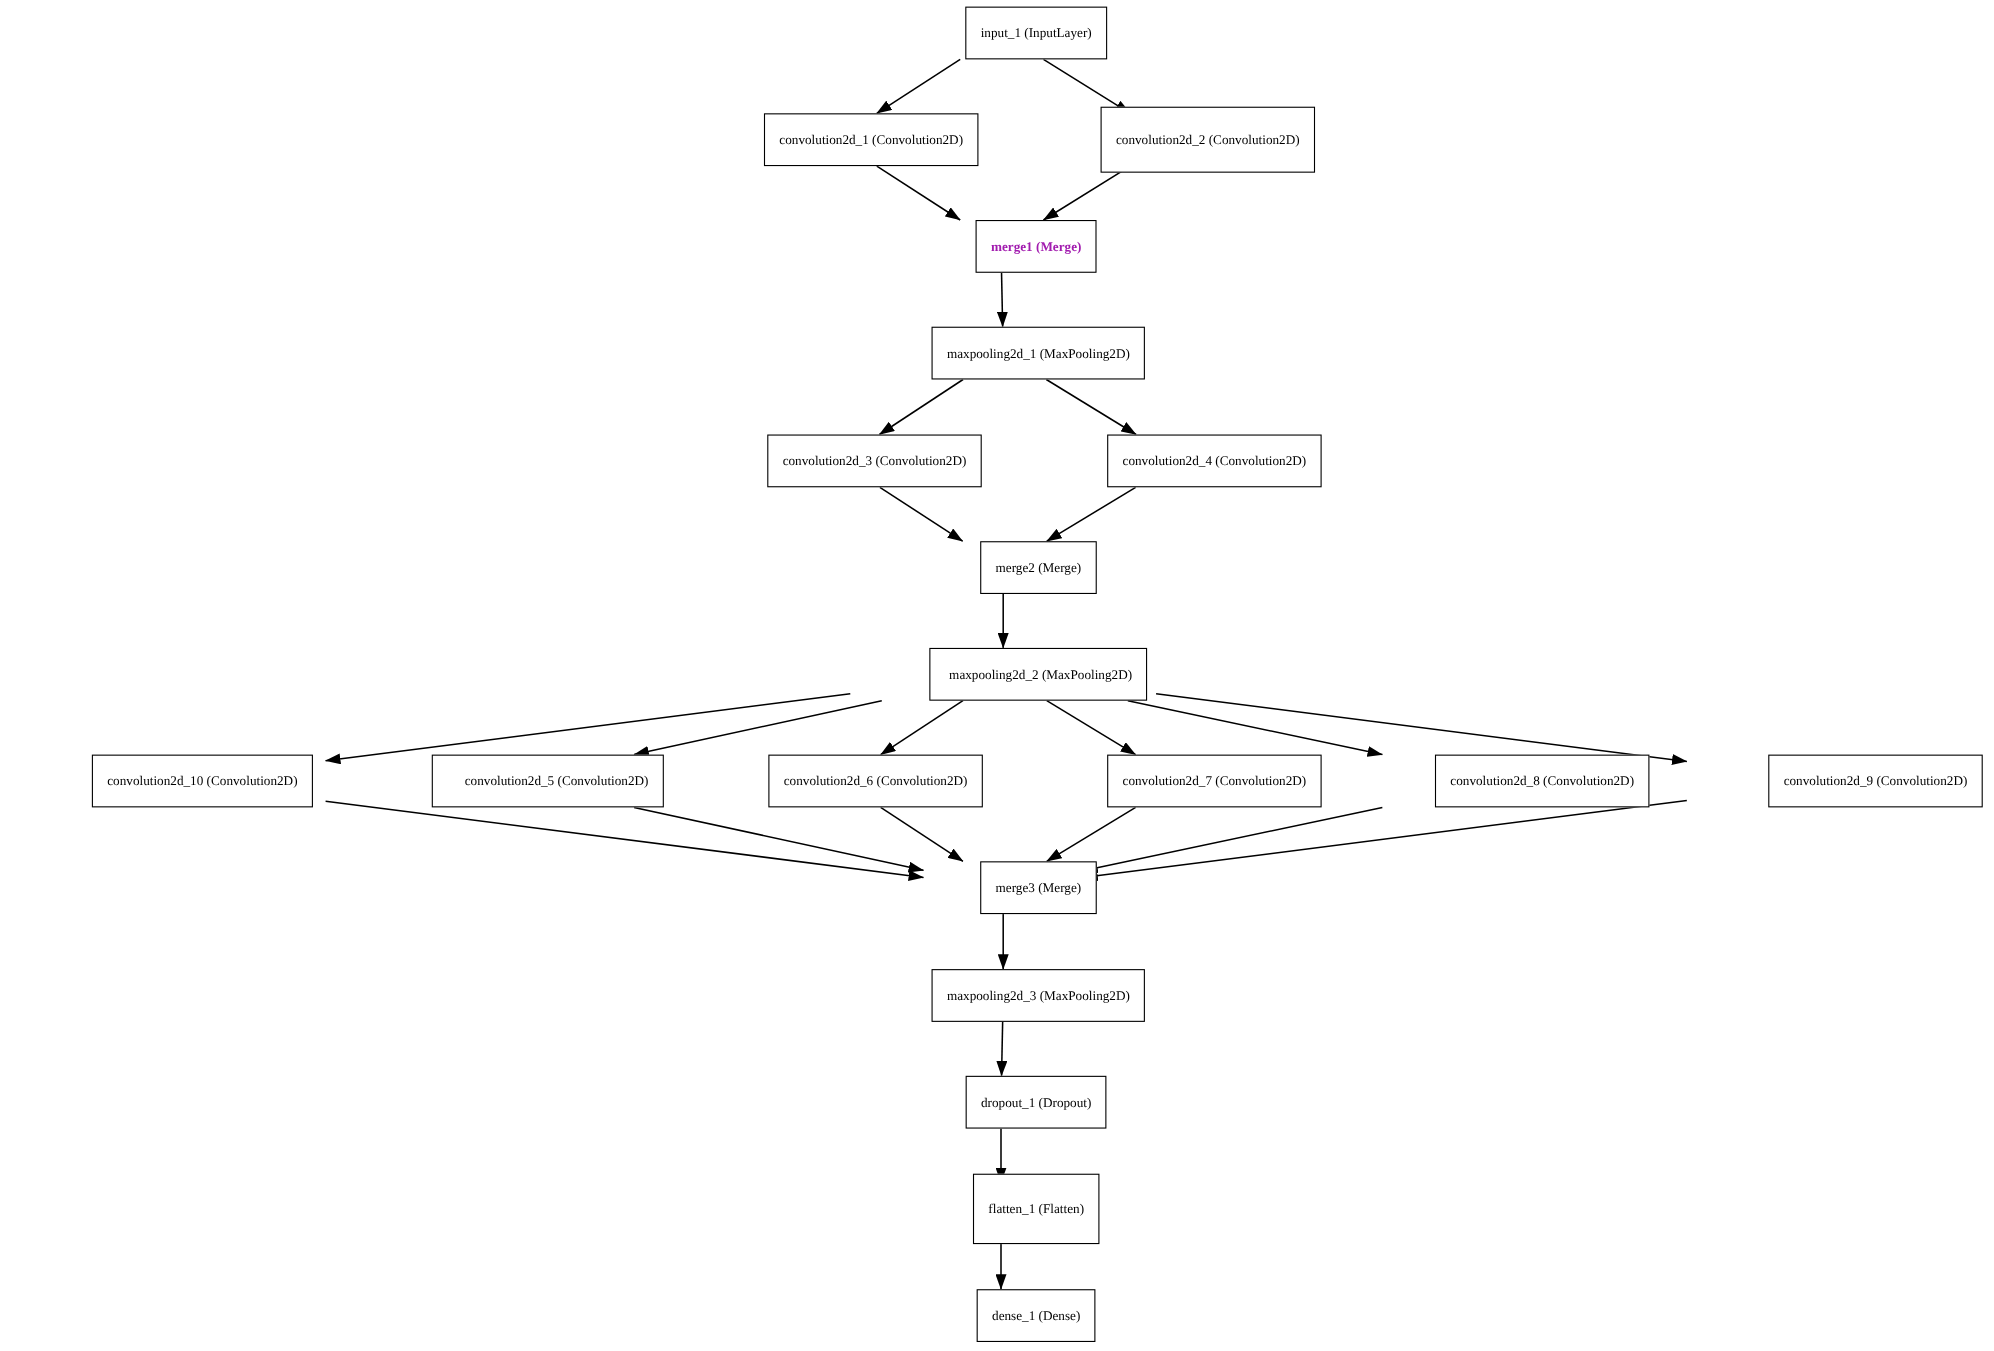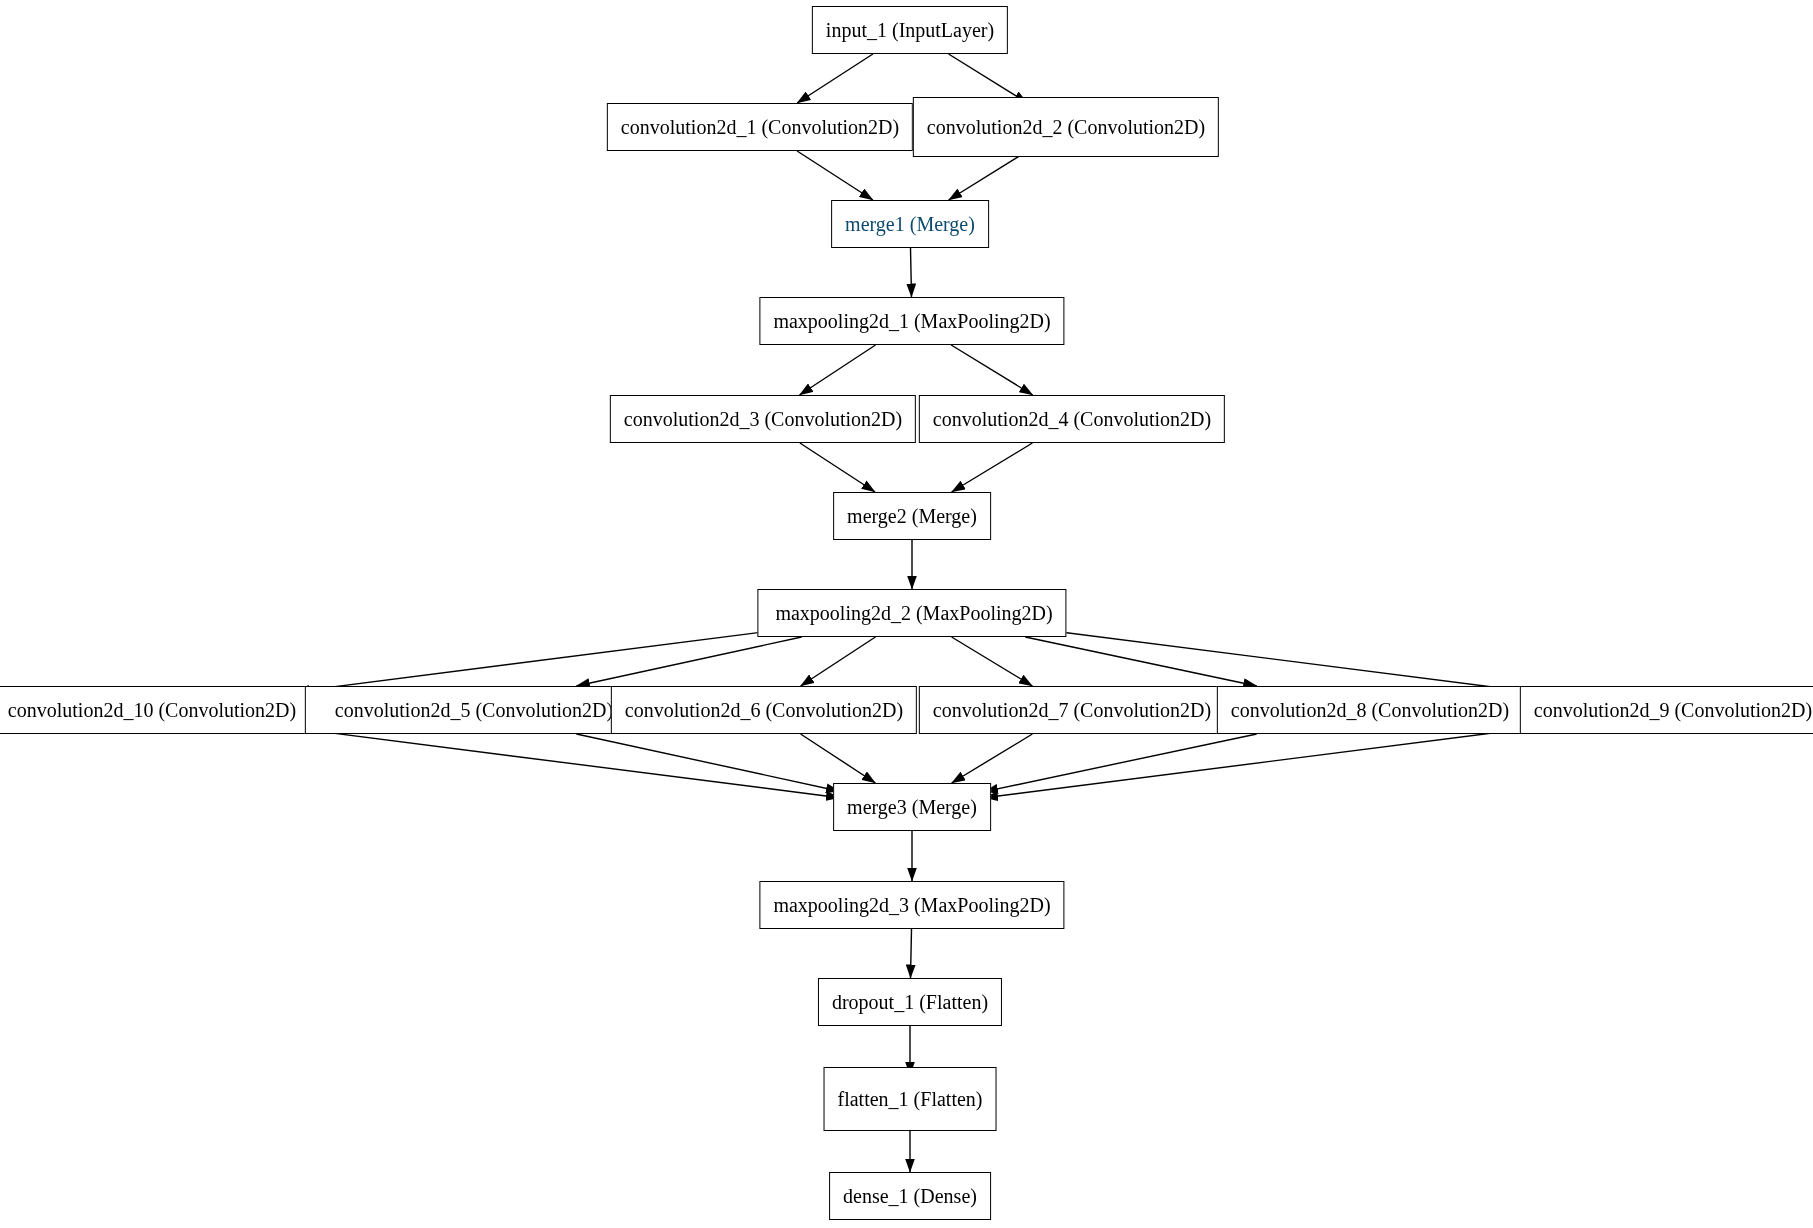--- a/index.html
+++ b/index.html
@@ -21,22 +21,23 @@
     transform: translate(-50%, -50%);
     display: flex;
     align-items: center;
     justify-content: center;
     height: 48px;
     box-sizing: border-box;
     padding: 0 13px;
     border: 1.5px solid #000000;
     background: #ffffff;
     white-space: nowrap;
-    font-size: 20px;
+    font-size: 12px;
     color: #000000;
+    margin-left: 32px;
   }
   .node span { display: inline-block; }
 </style>
 </head>
 <body>
 
 <div class="canvas">
   <svg id="edge-layer" xmlns="http://www.w3.org/2000/svg" viewBox="0 0 1813 1228">
     <defs>
       <marker id="arrow" markerUnits="userSpaceOnUse" markerWidth="14" markerHeight="10" refX="13.5" refY="5" orient="auto">
@@ -75,21 +76,21 @@
   <div id="node-layer">
       <div class="node" style="left: 910px; top: 30px; height: 48px; border-color: rgb(0, 0, 0); background: rgb(255, 255, 255); color: rgb(0, 0, 0);">
         <span>input_1 (InputLayer)</span>
       </div>
       <div class="node" style="left: 760px; top: 127px; height: 48px; border-color: rgb(0, 0, 0); background: rgb(255, 255, 255); color: rgb(0, 0, 0);">
         <span>convolution2d_1 (Convolution2D)</span>
       </div>
       <div class="node" style="left: 1066px; top: 127px; height: 60px; border-color: rgb(0, 0, 0); background: rgb(255, 255, 255); color: rgb(0, 0, 0);">
         <span>convolution2d_2 (Convolution2D)</span>
       </div>
-      <div class="node" style="left: 910px; top: 224px; height: 48px; border-color: rgb(0, 0, 0); background: rgb(255, 255, 255); color: #0c4a6e;">
+      <div class="node" style="left: 910px; top: 224px; height: 48px; border-color: rgb(0, 0, 0); background: rgb(255, 255, 255); color: #a21caf; font-weight: bold;">
         <span>merge1 (Merge)</span>
       </div>
       <div class="node" style="left: 912px; top: 321px; height: 48px; border-color: rgb(0, 0, 0); background: rgb(255, 255, 255); color: rgb(0, 0, 0);">
         <span>maxpooling2d_1 (MaxPooling2D)</span>
       </div>
       <div class="node" style="left: 763px; top: 419px; height: 48px; border-color: rgb(0, 0, 0); background: rgb(255, 255, 255); color: rgb(0, 0, 0);">
         <span>convolution2d_3 (Convolution2D)</span>
       </div>
       <div class="node" style="left: 1072px; top: 419px; height: 48px; border-color: rgb(0, 0, 0); background: rgb(255, 255, 255); color: rgb(0, 0, 0);">
         <span>convolution2d_4 (Convolution2D)</span>
@@ -118,21 +119,21 @@
       <div class="node" style="left: 1673px; top: 710px; height: 48px; border-color: rgb(0, 0, 0); background: rgb(255, 255, 255); color: rgb(0, 0, 0);">
         <span>convolution2d_9 (Convolution2D)</span>
       </div>
       <div class="node" style="left: 912px; top: 807px; height: 48px; border-color: rgb(0, 0, 0); background: rgb(255, 255, 255); color: rgb(0, 0, 0);">
         <span>merge3 (Merge)</span>
       </div>
       <div class="node" style="left: 912px; top: 905px; height: 48px; border-color: rgb(0, 0, 0); background: rgb(255, 255, 255); color: rgb(0, 0, 0);">
         <span>maxpooling2d_3 (MaxPooling2D)</span>
       </div>
       <div class="node" style="left: 910px; top: 1002px; height: 48px; border-color: rgb(0, 0, 0); background: rgb(255, 255, 255); color: rgb(0, 0, 0);">
-        <span>dropout_1 (Flatten)</span>
+        <span>dropout_1 (Dropout)</span>
       </div>
       <div class="node" style="left: 910px; top: 1099px; height: 64px; border-color: rgb(0, 0, 0); background: rgb(255, 255, 255); color: rgb(0, 0, 0);">
         <span>flatten_1 (Flatten)</span>
       </div>
       <div class="node" style="left: 910px; top: 1196px; height: 48px; border-color: rgb(0, 0, 0); background: rgb(255, 255, 255); color: rgb(0, 0, 0);">
         <span>dense_1 (Dense)</span>
       </div>
     </div>
 </div>
 

